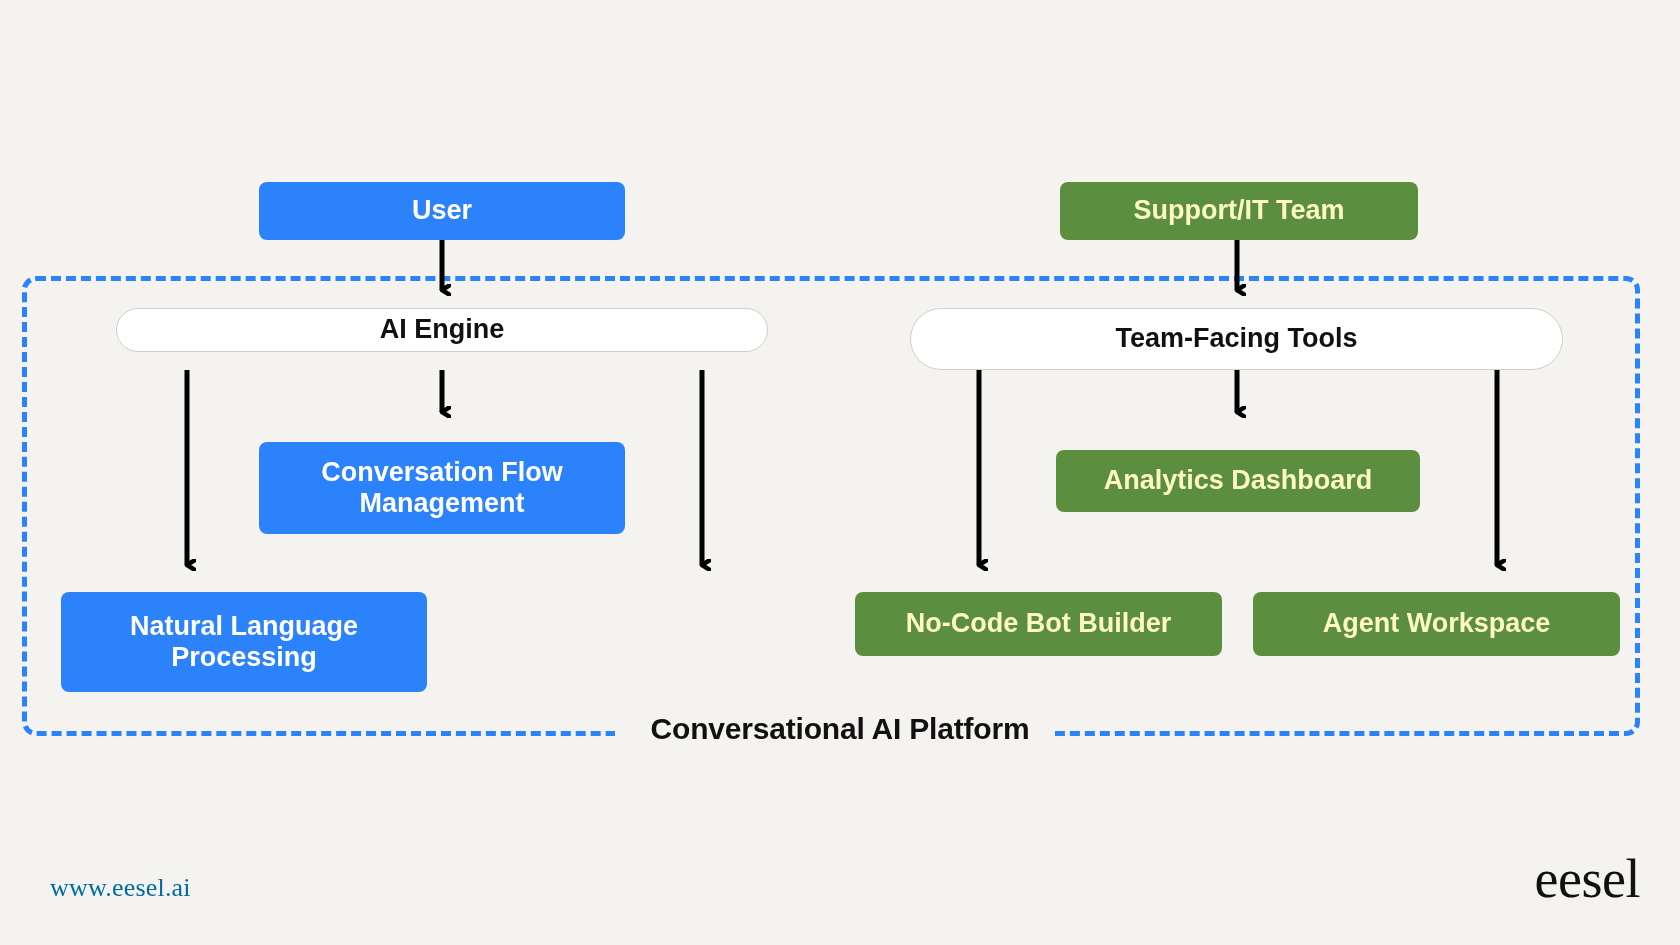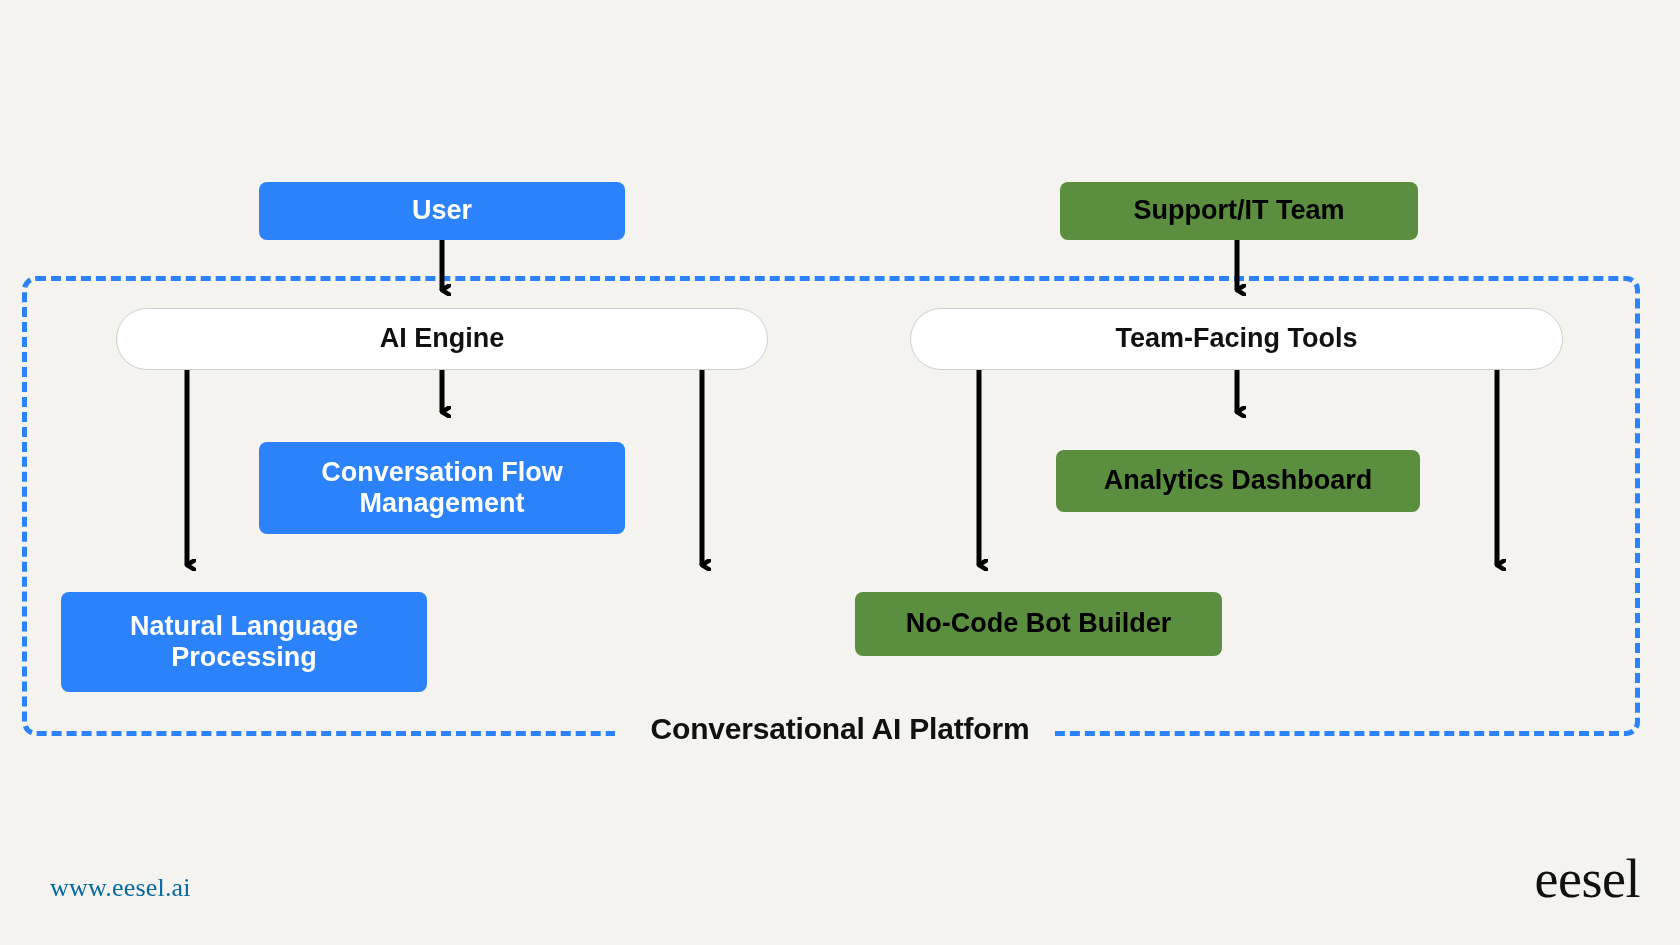--- a/index.html
+++ b/index.html
@@ -63,21 +63,21 @@
     line-height: 1.16;
     border-radius: 8px;
     padding: 4px 12px;
   }
   .node.blue {
     background: #2b82fb;
     color: #ffffff;
   }
   .node.green {
     background: #5b8e3e;
-    color: #000000;
+    color: #fef9c3;
   }
   .node.white {
     background: #ffffff;
     color: #111111;
     border: 1.5px solid #cfcfcb;
     border-radius: 34px;
   }
 
   
   .conn {
@@ -144,21 +144,21 @@
   </div>
 
   <div class="node blue" style="left:259px; top:182px; width:366px; height:58px; font-size:27px;">
     <span>User</span>
   </div>
 
   <div class="node green" style="left:1060px; top:182px; width:358px; height:58px; font-size:27px;">
     <span>Support/IT Team</span>
   </div>
 
-  <div class="node white" style="left:116px; top:308px; width:652px; height:62px; font-size:27px;">
+  <div class="node white" style="left:116px; top:308px; width:652px; height:44px; font-size:27px;">
     <span>AI Engine</span>
   </div>
 
   <div class="node white" style="left:910px; top:308px; width:653px; height:62px; font-size:27px;text-align:center;">
     <span>Team-Facing Tools</span>
   </div>
 
   <div class="node blue" style="left:259px; top:442px; width:366px; height:92px; font-size:27px;">
     <span>Conversation Flow Management</span>
   </div>
@@ -169,20 +169,23 @@
 
   <div class="node blue" style="left:61px; top:592px; width:366px; height:100px; font-size:27px;">
     <span>Natural Language Processing</span>
   </div>
 
 
   <div class="node green" style="left:855px; top:592px; width:367px; height:64px; font-size:27px;">
     <span>No-Code Bot Builder</span>
   </div>
 
+  <div class="node green" style="left:1253px; top:592px; width:367px; height:64px; font-size:27px;">
+    <span>Agent Workspace</span>
+  </div>
 
   <div class="platform-label-mask"></div>
   <div class="platform-label">Conversational AI Platform</div>
 
   <div class="footer-url">www.eesel.ai</div>
   <div class="brand-logo">eesel</div>
 
 </div>
 
 </body></html>

